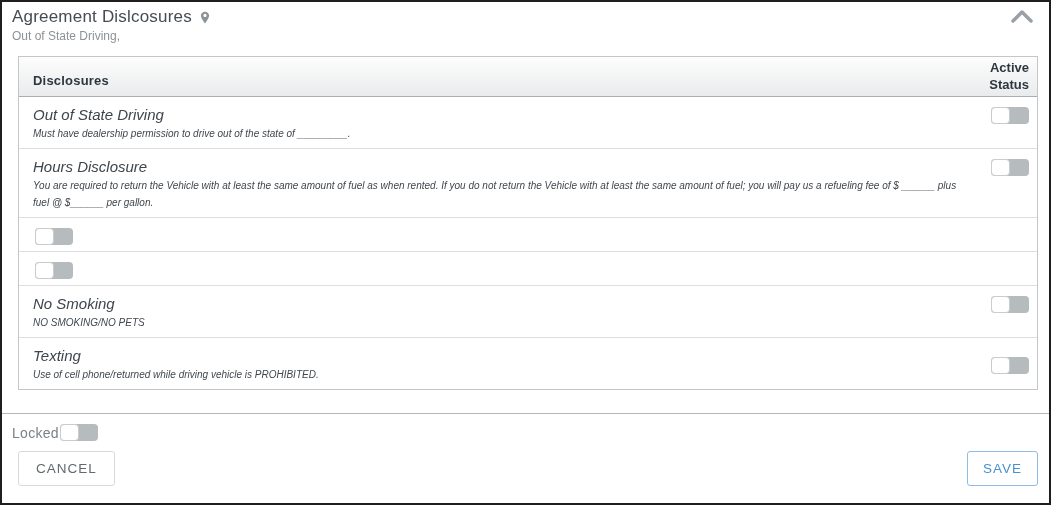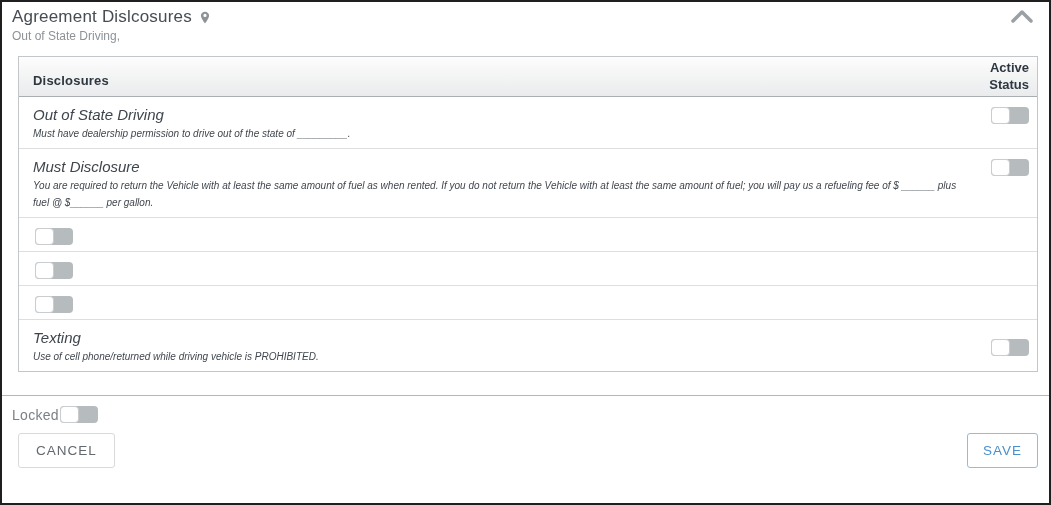--- a/index.html
+++ b/index.html
@@ -194,21 +194,21 @@
     </div>
     <div class="row-toggle">
       <div class="toggle">
           <div class="thumb"></div>
         </div>
     </div>
   </div>
 
   <div class="row">
     <div class="row-text">
-      <div class="row-title">Must Disclosure</div>
+      <div class="row-title">Hours Disclosure</div>
       <div class="row-desc">You are required to return the Vehicle with at least the same amount of fuel as when rented. If you do not return the Vehicle with at least the same amount of fuel; you will pay us a refueling fee of $ ______ plus fuel @ $______ per gallon.</div>
     </div>
     <div class="row-toggle">
       <div class="toggle">
           <div class="thumb"></div>
         </div>
     </div>
   </div>
 
   <div class="row">
@@ -221,20 +221,24 @@
 
   <div class="row">
     <div class="row-toggle">
       <div class="toggle">
           <div class="thumb"></div>
         </div>
     </div>
   </div>
 
   <div class="row">
+    <div class="row-text">
+      <div class="row-title">No Smoking</div>
+      <div class="row-desc">NO SMOKING/NO PETS</div>
+    </div>
     <div class="row-toggle">
       <div class="toggle">
           <div class="thumb"></div>
         </div>
     </div>
   </div>
 
   <div class="row">
     <div class="row-text">
       <div class="row-title">Texting</div>

